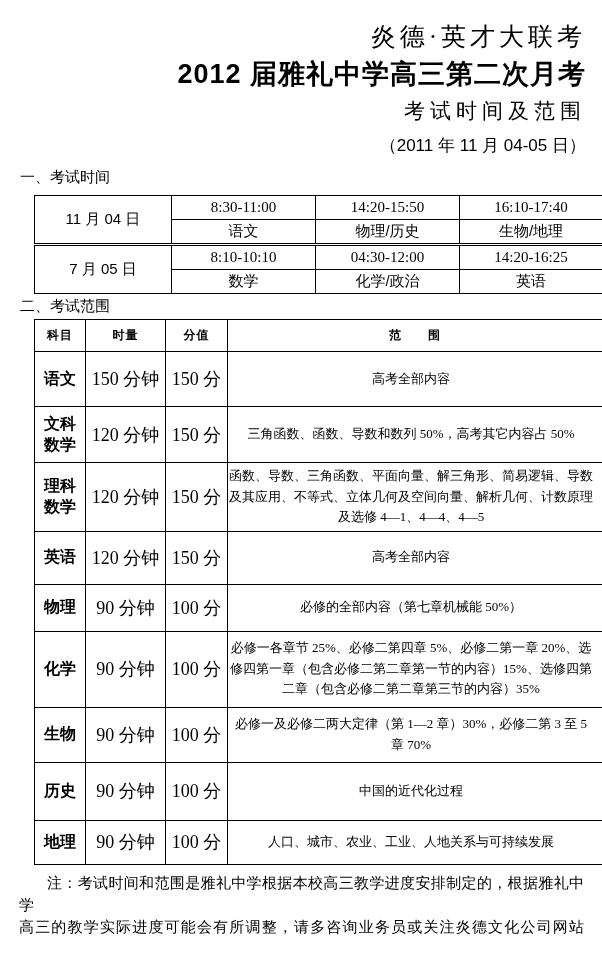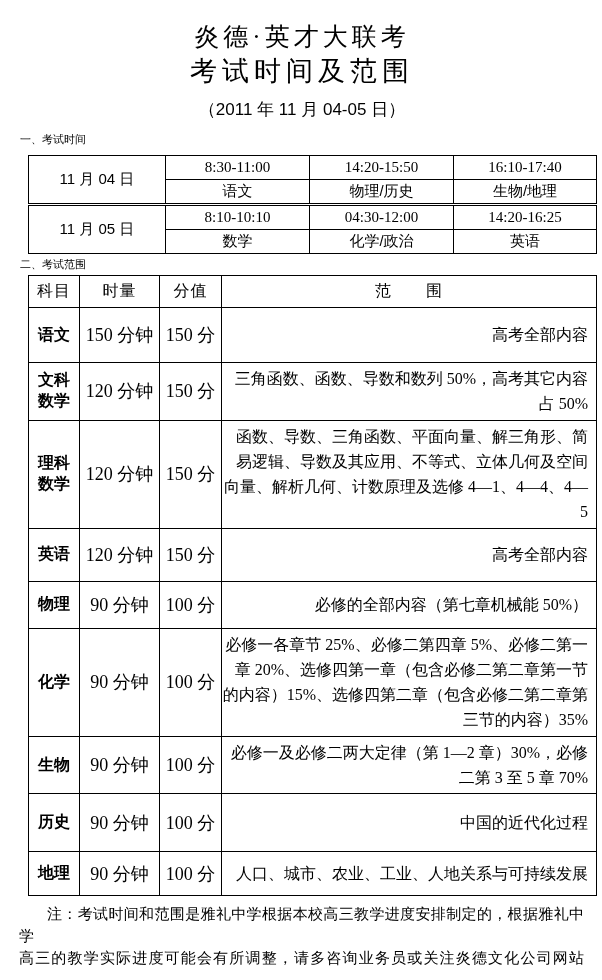--- a/index.html
+++ b/index.html
@@ -3,64 +3,64 @@
 <meta charset="utf-8">
 <style>
   html, body { margin: 0; padding: 0; }
   body {
     width: 602px; height: 980px; overflow: hidden;
     background: #ffffff; color: #000000;
     font-family: "Liberation Sans", "DejaVu Sans", sans-serif;
   }
   .page { padding: 16px 16px 0 18px; }
 
-  .center { text-align: center; }
+  .center { text-align: right; }
   .brand-title {
     font-family: "Liberation Serif", "DejaVu Serif", serif;
     font-size: 25px; letter-spacing: 4px; margin-top: 4px;
   }
   .main-title {
     font-size: 27px; font-weight: bold; letter-spacing: 1px; margin-top: 3px;
   }
   .subtitle {
     font-family: Liberation Mono, monospace;
-    font-size: 27px; letter-spacing: 5px; 
+    font-size: 21px; letter-spacing: 5px; margin-top: 5px;
   }
   .date-line {
     font-family: Liberation Sans, sans-serif;
     font-size: 17px; margin-top: 9px;
   }
-  .section-heading { font-size: 11px; margin: 11px 0 8px 2px; }
+  .section-heading { font-size: 15px; margin: 11px 0 8px 2px; }
   .section-heading.tight { margin: 3px 0 3px 2px; }
 
   table {
     border-collapse: collapse; table-layout: fixed;
-    width: 568px; margin-left: 10px;
+    width: 568px; margin-left: 16px;
   }
   td, th {
     border: 1px solid #000; padding: 0;
     text-align: center; vertical-align: middle;
     overflow: hidden;
   }
 
   
   #time-table td { height: 23px; font-size: 15px; }
   #time-table .time-cell { font-family: "Liberation Serif", "DejaVu Serif", serif; }
   #time-table tr.day2-first td { border-top: 3px double #000; }
 
   
-  #scope-table th { font-size: 16px; font-weight: normal; letter-spacing: 1px; }
+  #scope-table th { font-size: 12px; font-weight: bold; letter-spacing: 1px; }
   #scope-table td.subject-cell { font-size: 16px; font-weight: bold; padding: 0 2px; line-height: 1.3; }
   #scope-table td.duration-cell, #scope-table td.score-cell {
     font-family: "Liberation Serif", "DejaVu Serif", serif; font-size: 18px;
   }
   #scope-table td.scope-cell {
-    text-align: right; padding: 3px 8px 3px 0;
+    text-align: center; padding: 3px 8px 3px 0;
     font-family: "Liberation Serif", "DejaVu Serif", serif;
-    font-size: 16px; line-height: 1.58;
+    font-size: 13px; line-height: 1.58;
   }
   #scope-table tr:nth-child(1)  { height: 32px; }
   #scope-table tr:nth-child(2)  { height: 55px; }
   #scope-table tr:nth-child(3)  { height: 56px; }
   #scope-table tr:nth-child(4)  { height: 66px; }
   #scope-table tr:nth-child(5)  { height: 53px; }
   #scope-table tr:nth-child(6)  { height: 47px; }
   #scope-table tr:nth-child(7)  { height: 76px; }
   #scope-table tr:nth-child(8)  { height: 55px; }
   #scope-table tr:nth-child(9)  { height: 58px; }
@@ -71,20 +71,21 @@
   .footer-note { margin: 7px 2px 0 1px; font-size: 15px; line-height: 22px; }
   .footer-note .note-line-1 { text-indent: 28px; }
   .footer-note .just { text-align: justify; text-align-last: justify; }
 </style>
 </head>
 <body>
 
 <div class="page">
 
   <div class="center brand-title">炎德·英才大联考</div>
+  <div class="center main-title">2012 届雅礼中学高三第二次月考</div>
   <div class="center subtitle">考试时间及范围</div>
   <div class="center date-line">（2011 年 11 月 04-05 日）</div>
 
   <div class="section-heading">一、考试时间</div>
 
   <table id="time-table">
     <colgroup>
         <col style="width:137px">
         <col style="width:144px">
         <col style="width:144px">
@@ -96,21 +97,21 @@
         <td class="time-cell">8:30-11:00</td>
         <td class="time-cell">14:20-15:50</td>
         <td class="time-cell">16:10-17:40</td>
       </tr>
       <tr>
         <td>语文</td>
         <td>物理/历史</td>
         <td>生物/地理</td>
       </tr>
       <tr class="day2-first">
-        <td rowspan="2" class="date-cell">11 月 05 日</td>
+        <td rowspan="2" class="date-cell">7 月 05 日</td>
         <td class="time-cell">8:10-10:10</td>
         <td class="time-cell">04:30-12:00</td>
         <td class="time-cell">14:20-16:25</td>
       </tr>
       <tr>
         <td>数学</td>
         <td>化学/政治</td>
         <td>英语</td>
       </tr>
     </tbody>

